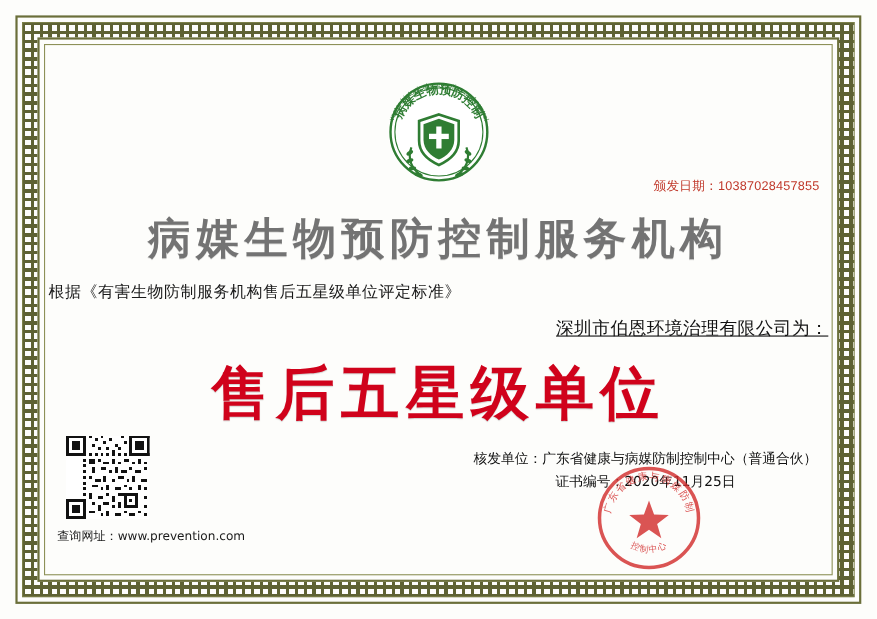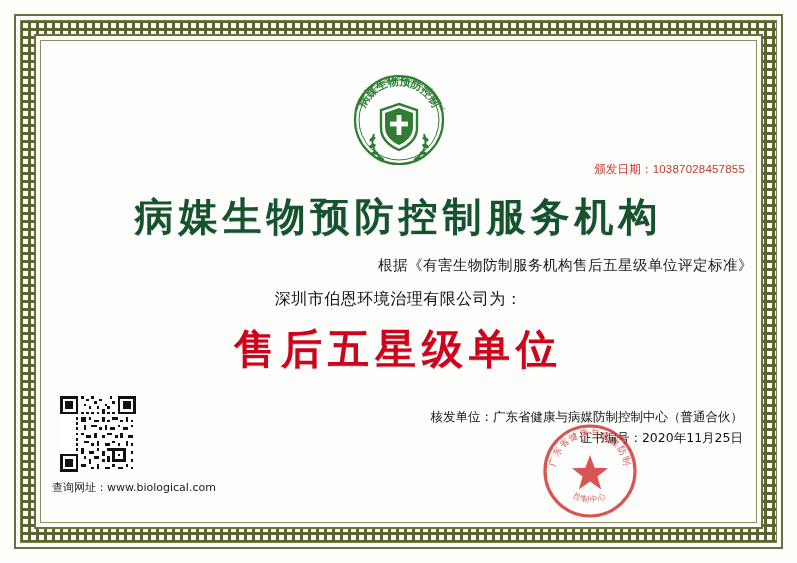--- a/index.html
+++ b/index.html
@@ -124,57 +124,58 @@
 
   
   .main-title {
     position: absolute;
     top: 146px;
     left: 0;
     right: 0;
     text-align: center;
     font-size: 39px;
     font-weight: bold;
-    color: #14532d;
+    color: #737373;
     letter-spacing: 5px;
     font-family: "DejaVu Sans", "Liberation Sans", sans-serif;
     text-shadow: 0 1px 0 rgba(0,0,0,0.12);
   }
 
   .subtitle {
     position: absolute;
     top: 212px;
     left: 0;
     right: 0;
-    text-align: right;
+    text-align: left;
     font-size: 14.5px;
     color: #1a1a1a;
     letter-spacing: 0.5px;
     font-family: "DejaVu Sans", "Liberation Sans", sans-serif;
   }
 
   .recipient {
     position: absolute;
     top: 245px;
     left: 0;
     right: 0;
-    text-align: center;
+    text-align: right;
     font-size: 16px;
     color: #111111;
     letter-spacing: 0.5px;
     font-family: "DejaVu Sans", "Liberation Sans", sans-serif;
+    text-decoration: underline;
   }
 
   .award {
     position: absolute;
     top: 278px;
     left: 0;
     right: 0;
     text-align: center;
-    font-size: 41px;
+    font-size: 53px;
     font-weight: bold;
     color: #d0021b;
     letter-spacing: 6px;
     font-family: "DejaVu Sans", "Liberation Sans", sans-serif;
     text-shadow: 0 1px 1px rgba(0,0,0,0.18);
   }
 
   
   .qr {
     position: absolute;
@@ -197,21 +198,21 @@
     color: #1a1a1a;
     white-space: nowrap;
     font-family: "DejaVu Sans", "Liberation Sans", sans-serif;
   }
 
   
   .issuer-block {
     position: absolute;
     right: 10px;
     top: 362px;
-    text-align: right;
+    text-align: center;
     font-size: 12.5px;
     color: #111111;
     line-height: 21px;
     font-family: "DejaVu Sans", "Liberation Sans", sans-serif;
     white-space: nowrap;
   }
   .issuer-row { display: block; }
   .issuer-row .k { display: inline-block; }
   .issuer-row .v { display: inline-block; }
 
@@ -396,21 +397,21 @@
             <rect x="17" y="27" width="2" height="1"></rect>
           <rect x="20" y="26" width="1" height="1"></rect>
             <rect x="22" y="27" width="2" height="1"></rect>
           <rect x="25" y="26" width="1" height="1"></rect>
             <rect x="27" y="27" width="1" height="1"></rect>
         </g>
       </svg>
     </div>
 
     <div class="qr-url">
-      <span>查询网址：</span><span>www.biological.com</span>
+      <span>查询网址：</span><span>www.prevention.com</span>
     </div>
 
     <div class="issuer-block">
       <div class="issuer-row">
         <span class="k">核发单位：</span><span class="v">广东省健康与病媒防制控制中心（普通合伙）</span>
       </div>
       <div class="issuer-row">
         <span class="k">证书编号：</span><span class="v">2020年11月25日</span>
       </div>
     </div>

